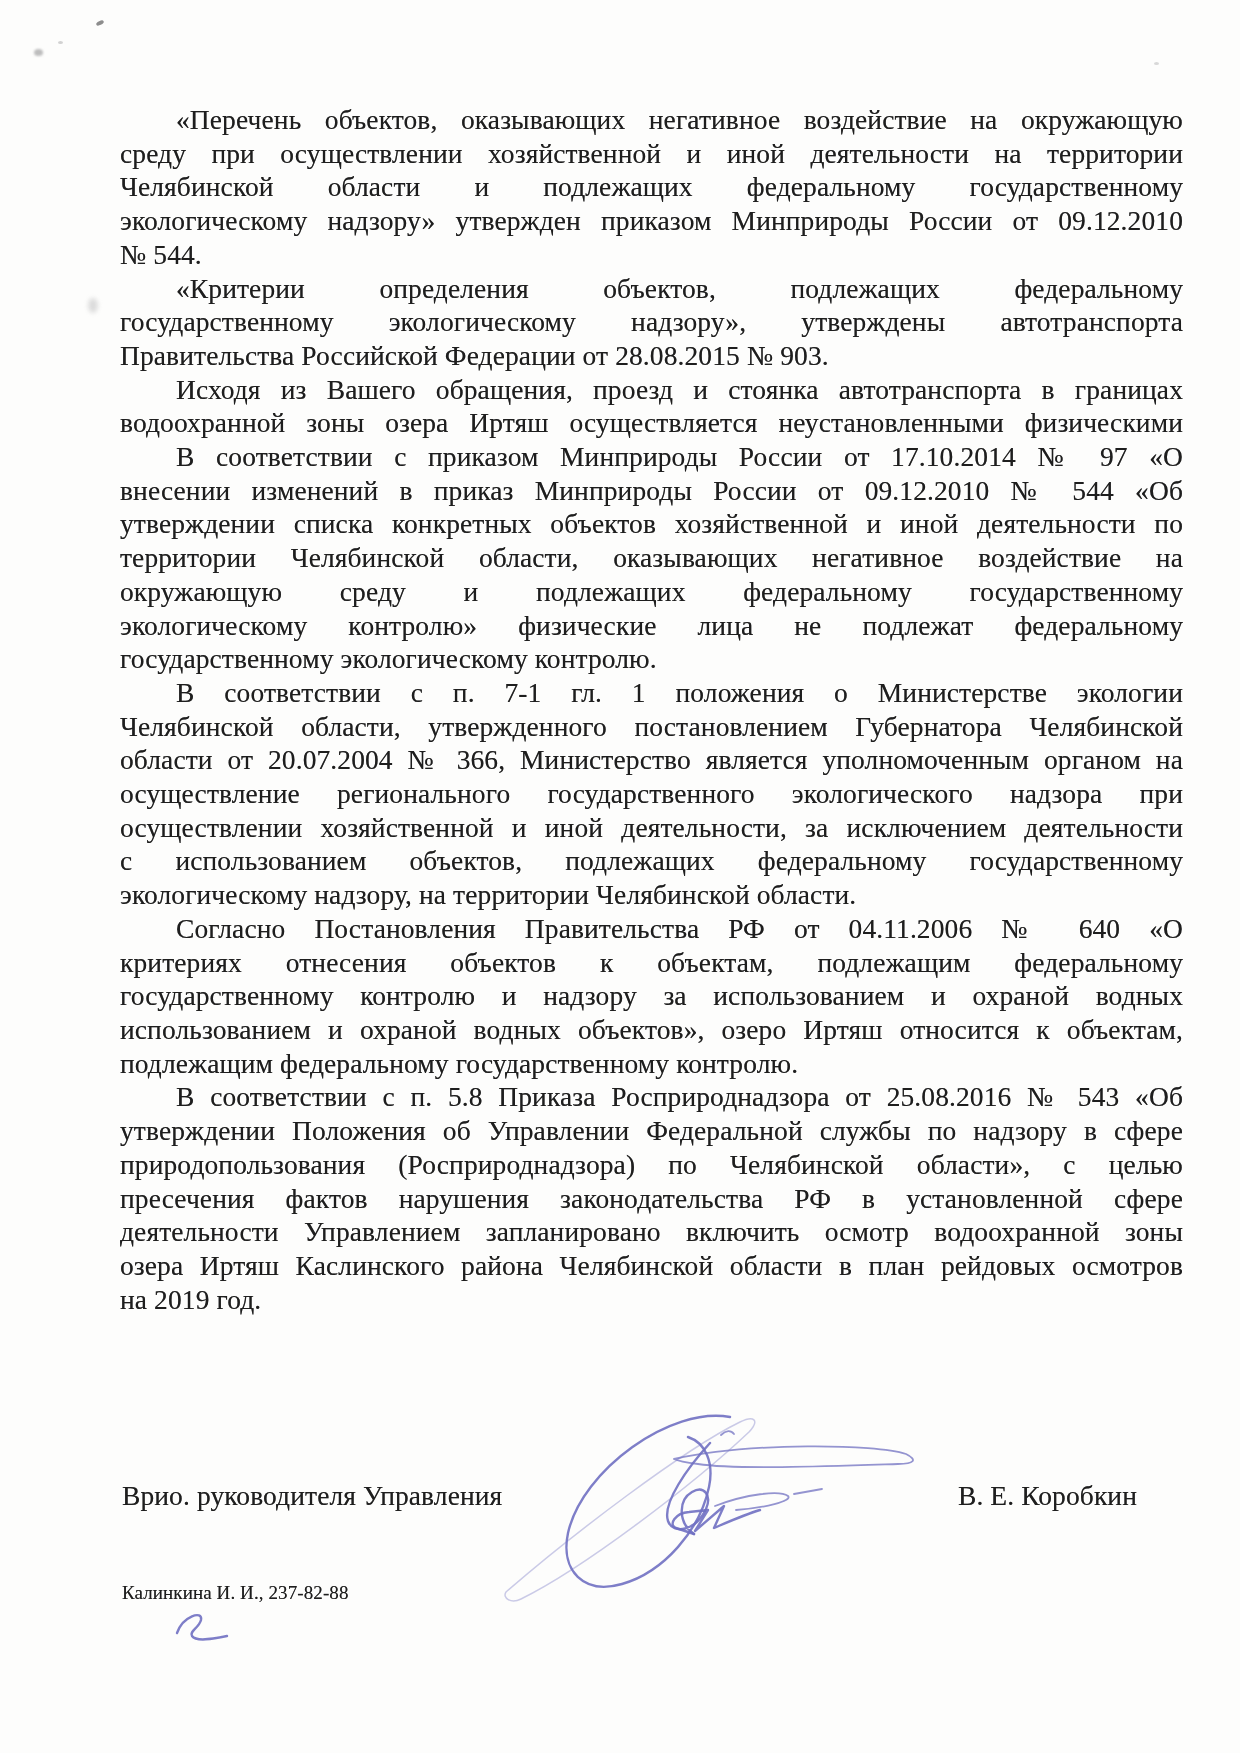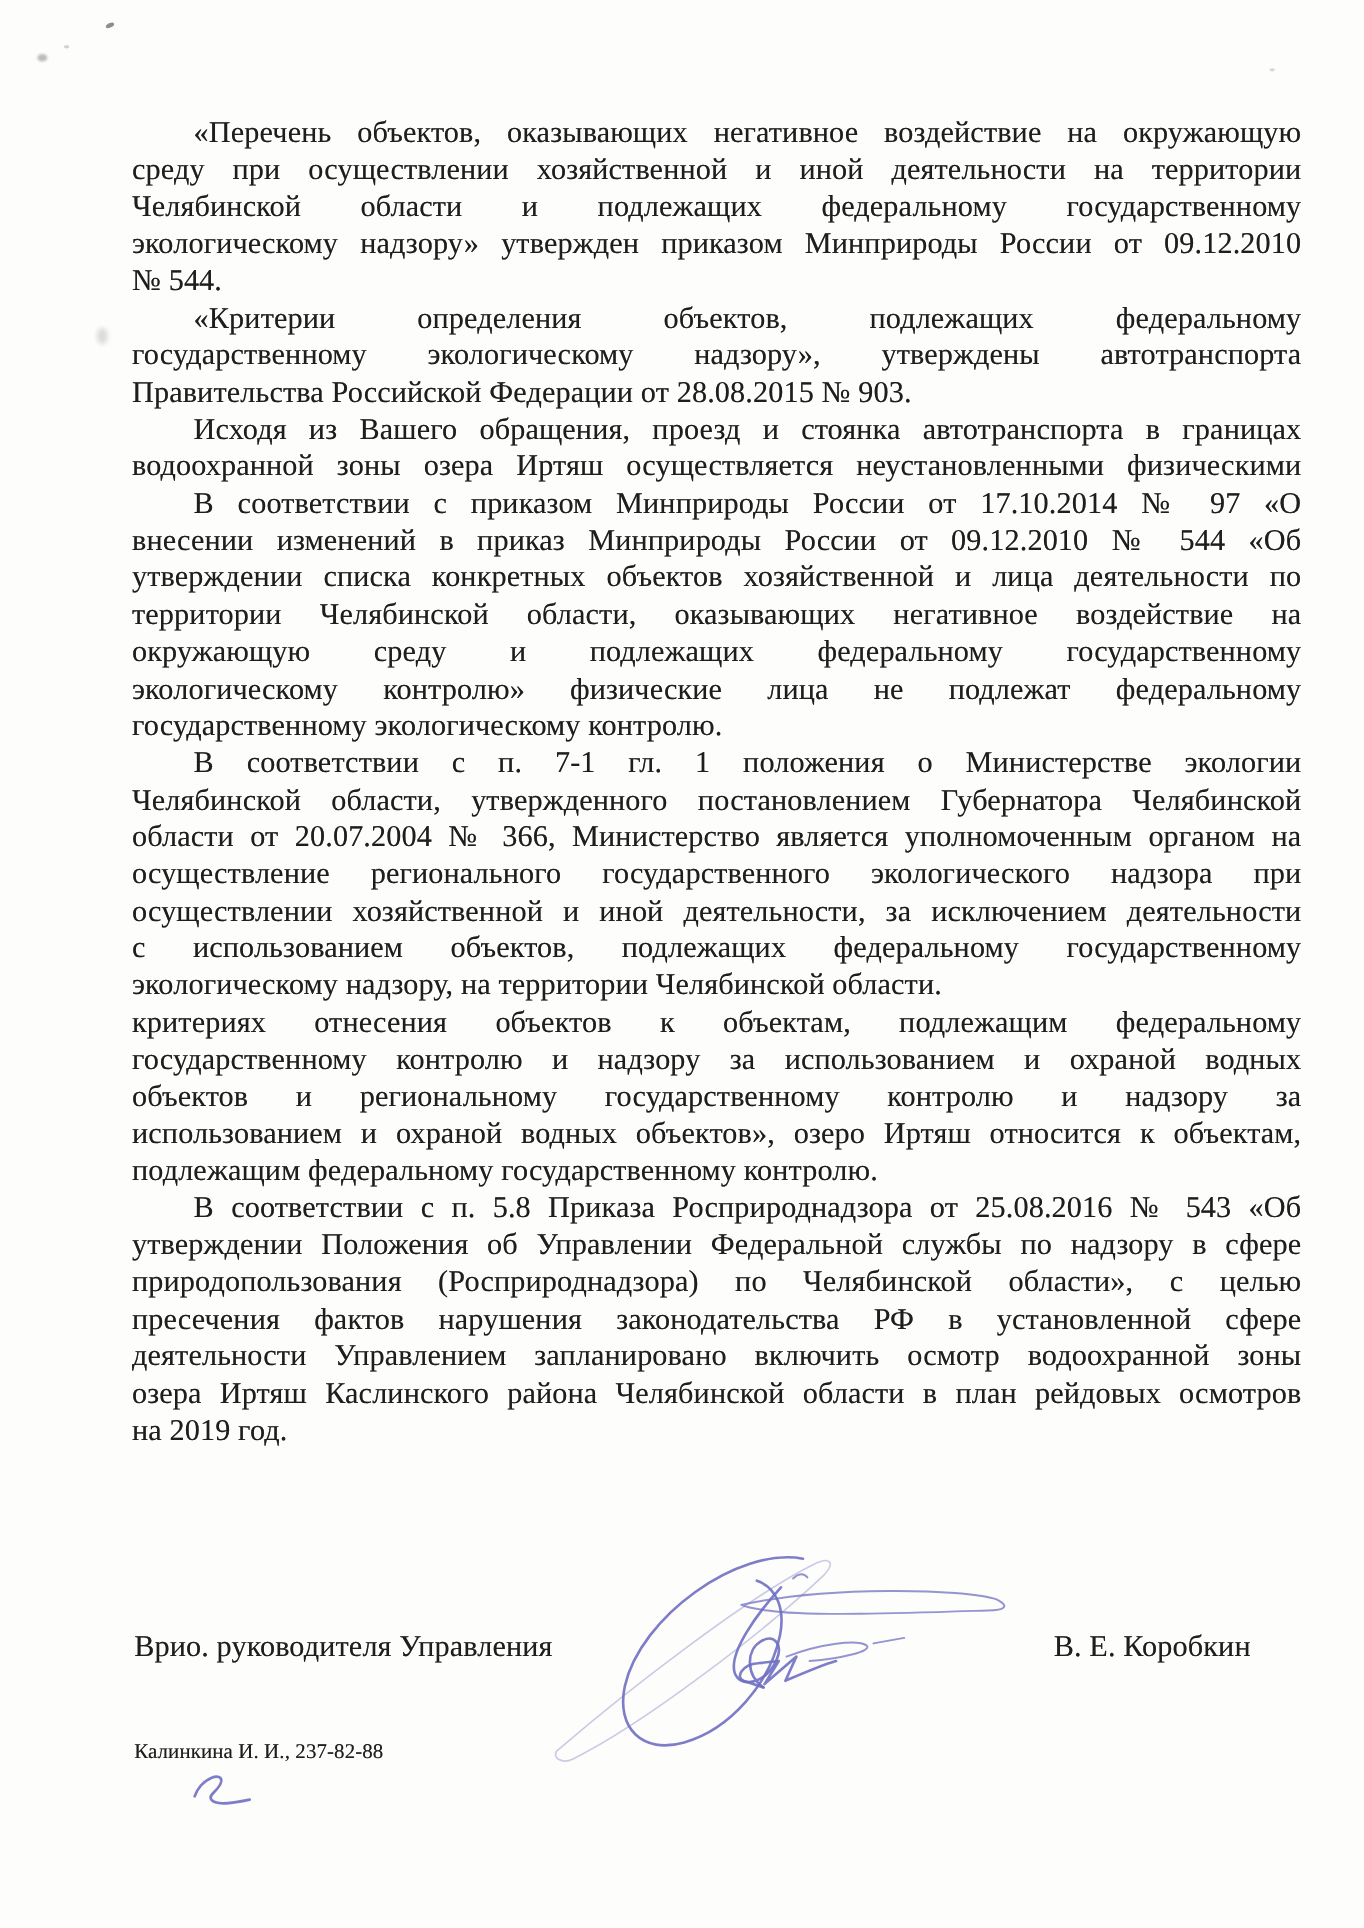--- a/index.html
+++ b/index.html
@@ -85,39 +85,39 @@
         <div class="line">государственному экологическому надзору», утверждены автотранспорта</div>
         <div class="line last">Правительства Российской Федерации от 28.08.2015 № 903.</div>
       </div>
       <div class="paragraph">
         <div class="line first">Исходя из Вашего обращения, проезд и стоянка автотранспорта в границах</div>
         <div class="line">водоохранной зоны озера Иртяш осуществляется неустановленными физическими</div>
       </div>
       <div class="paragraph">
         <div class="line first">В соответствии с  приказом Минприроды России от 17.10.2014 № 97 «О</div>
         <div class="line">внесении изменений в приказ Минприроды России от 09.12.2010 № 544 «Об</div>
-        <div class="line">утверждении списка конкретных объектов хозяйственной и лица деятельности по</div>
+        <div class="line">утверждении списка конкретных объектов хозяйственной и иной деятельности по</div>
         <div class="line">территории Челябинской области, оказывающих негативное воздействие на</div>
         <div class="line">окружающую среду и подлежащих федеральному государственному</div>
         <div class="line">экологическому контролю» физические лица не подлежат федеральному</div>
         <div class="line last">государственному экологическому контролю.</div>
       </div>
       <div class="paragraph">
         <div class="line first">В соответствии с п. 7-1 гл. 1 положения о Министерстве экологии</div>
         <div class="line">Челябинской области, утвержденного постановлением Губернатора Челябинской</div>
         <div class="line">области от 20.07.2004 № 366, Министерство является уполномоченным органом на</div>
         <div class="line">осуществление регионального государственного экологического надзора при</div>
         <div class="line">осуществлении хозяйственной и иной деятельности, за исключением деятельности</div>
         <div class="line">с использованием объектов, подлежащих федеральному государственному</div>
         <div class="line last">экологическому надзору, на территории Челябинской области.</div>
       </div>
       <div class="paragraph">
+        <div class="line first">Согласно Постановления Правительства РФ от 04.11.2006 № 640 «О</div>
         <div class="line">критериях отнесения объектов к объектам, подлежащим федеральному</div>
         <div class="line">государственному контролю и надзору за использованием и охраной водных</div>
-        <div class="line">объектов и региональному государственному контролю и надзору за</div>
         <div class="line">использованием и охраной водных объектов», озеро Иртяш относится к объектам,</div>
         <div class="line last">подлежащим федеральному государственному контролю.</div>
       </div>
       <div class="paragraph">
         <div class="line first">В соответствии с п. 5.8 Приказа Росприроднадзора от 25.08.2016 № 543 «Об</div>
         <div class="line">утверждении Положения об Управлении Федеральной службы по надзору в сфере</div>
         <div class="line">природопользования (Росприроднадзора) по Челябинской области», с целью</div>
         <div class="line">пресечения фактов нарушения законодательства РФ в установленной сфере</div>
         <div class="line">деятельности Управлением запланировано включить осмотр водоохранной зоны</div>
         <div class="line">озера Иртяш Каслинского района Челябинской области в план рейдовых осмотров</div>

